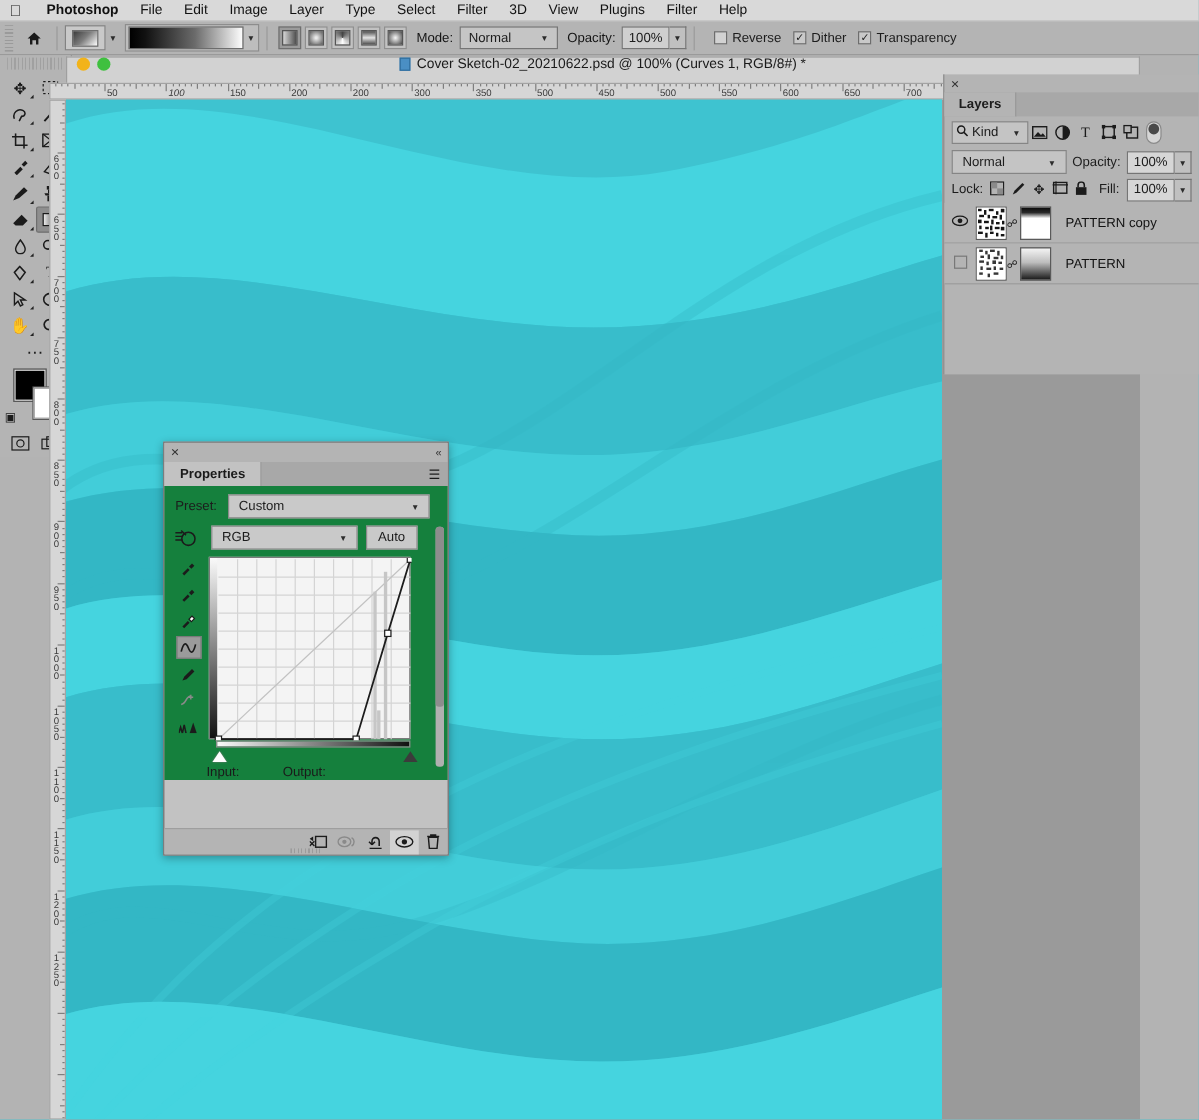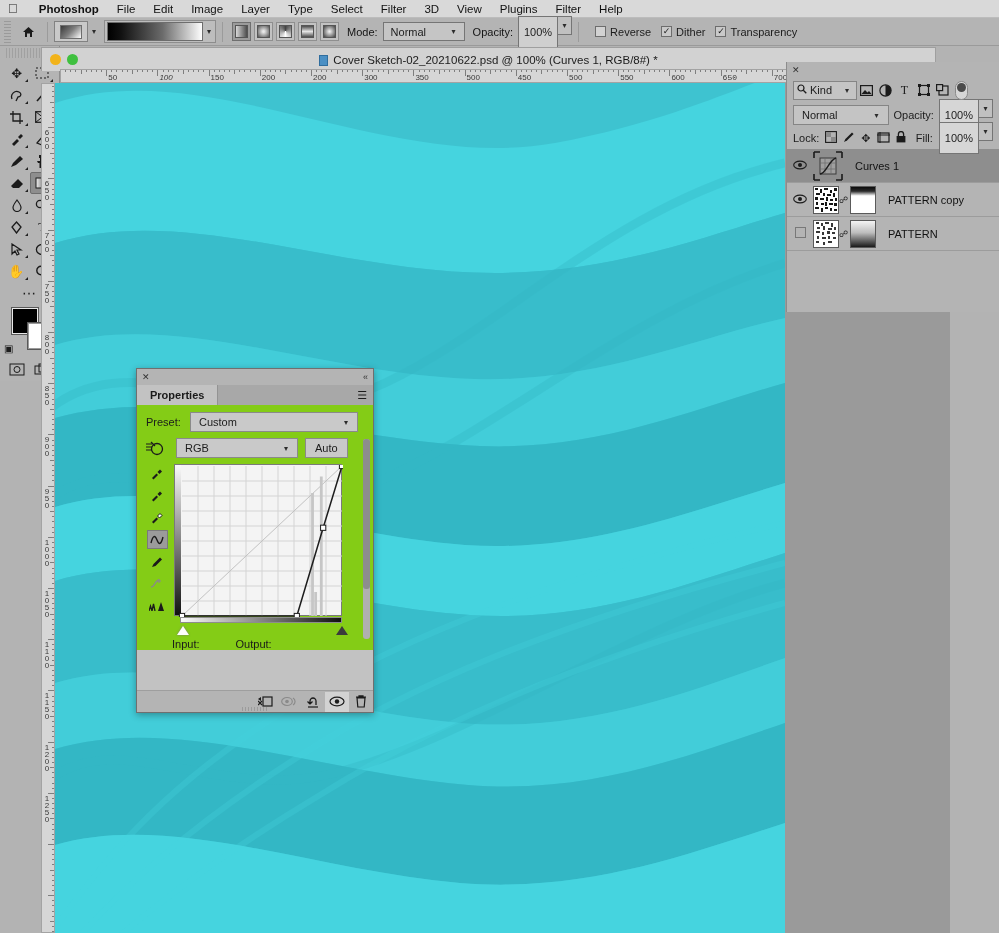--- a/index.html
+++ b/index.html
@@ -59,21 +59,21 @@
   .g-reflect i{ background:linear-gradient(to bottom,#4b4b4b,#e4e4e4 50%,#4b4b4b);}
   .g-diamond i{ background:radial-gradient(circle at 50% 50%,#eee 5%,#555 90%);}
 
   .lbl{ font-size:11px; margin:0 5px 0 8px; color:#141414; }
   .sel{
     height:19px; border:1px solid #757575; background:#c5c5c5;
     display:flex;align-items:center; padding:0 4px 0 7px; font-size:11px;
     min-width:32px; justify-content:space-between;
   }
   .sel .caret{ margin-left:8px; }
-  .numbox{ height:32px;border:1px solid #757575;background:#cfcfcf;
+  .numbox{ height:19px;border:1px solid #757575;background:#cfcfcf;
      display:flex;align-items:center;padding:0 5px;font-size:11px;}
   .stepper{ width:14px;height:19px;border:1px solid #757575;border-left:none;
      background:#c0c0c0;display:flex;align-items:center;justify-content:center;}
   .chk{ display:flex;align-items:center;margin-left:10px;font-size:11px; }
   .chk .box{ width:11px;height:11px;border:1px solid #6d6d6d;background:#d2d2d2;
      margin-right:4px;display:flex;align-items:center;justify-content:center;
      font-size:9px;color:#1d1d1d;line-height:1;}
   .chk .box.on{ background:#c9c9c9; }
 
   
@@ -94,32 +94,32 @@
   .swatches{ position:relative; height:52px; margin-top:2px; }
   .sw-fg{ position:absolute; left:12px; top:4px; width:26px;height:26px;
      background:#000; border:1px solid #e8e8e8; box-shadow:0 0 0 1px #595959; }
   .sw-bg{ position:absolute; left:28px; top:19px; width:26px;height:26px;
      background:#fff; border:1px solid #9a9a9a; box-shadow:0 0 0 1px #595959; }
   .sw-swap{ position:absolute; right:6px; top:1px; font-size:11px; }
   .sw-def{ position:absolute; left:4px; bottom:2px; font-size:10px; }
   .tb-bottom{ display:grid; grid-template-columns:1fr 1fr; padding:2px 4px; }
 
   
-  .docwin{ position:absolute; left:41px; top:47px; width:895px; height:24px;
+  .docwin{ position:absolute; left:55px; top:47px; width:895px; height:24px;
      background:#d2d2d2; border:1px solid #9f9f9f; border-bottom:none;
-     display:flex; align-items:center; }
+     display:flex; }
   .traffic{ display:flex; gap:6px; padding-left:8px; }
   .tl{ width:11px;height:11px;border-radius:50%; }
   .tl.y{ background:#f2b31a; } .tl.g{ background:#3fc03f; }
   .doctitle{ position:absolute; left:0; right:0; text-align:center; font-size:11.5px; color:#1a1a1a; }
   .doctitle .fico{ display:inline-block; width:9px;height:11px;background:#4a8fc4;
      border:1px solid #2f6d9e; vertical-align:-2px; margin-right:5px;}
 
   
-  .hruler{ position:absolute; left:60px; top:69px; width:895px; height:14px;
+  .hruler{ position:absolute; left:41px; top:69px; width:895px; height:14px;
      background:#d6d6d6; border:1px solid #a3a3a3; overflow:hidden; font-size:8px; color:#3a3a3a;}
   .vruler{ position:absolute; left:41px; top:83px; width:14px; height:850px;
      background:#d6d6d6; border:1px solid #a3a3a3; overflow:hidden; font-size:8px; color:#3a3a3a;}
   .tick{ position:absolute; background:#7e7e7e; }
   .rlab{ position:absolute; }
   .vlab{ position:absolute; width:10px; text-align:center; line-height:7px; }
 
   
   .canvaswrap{ position:absolute; left:55px; top:83px; width:730px; height:850px;
      overflow:hidden; background:#3fc5d2; }
@@ -136,21 +136,21 @@
      align-items:center; justify-content:space-between; padding:0 5px;
      font-size:9px; color:#333;}
   .ptabs{ height:20px; background:#a8a8a8; display:flex; align-items:stretch; }
   .ptab{ background:#c2c2c2; padding:0 13px; display:flex; align-items:center;
      font-size:11px; font-weight:bold; color:#1a1a1a; border-right:1px solid #939393;}
   .phamb{ margin-left:auto; display:flex;align-items:center; padding:0 6px; font-size:11px;}
   .prow-title{ height:26px; background:#c2c2c2; display:flex; align-items:center;
      padding-left:9px; gap:9px; border-bottom:1px solid #a5a5a5;}
   .curve-ico{ width:20px;height:20px;border:1px solid #787878;background:#b0b0b0;
      display:flex;align-items:center;justify-content:center;}
-  .pbody{ background:#84cc16; padding:7px 9px 0 9px; position:relative; }
+  .pbody{ background:#15803d; padding:7px 9px 0 9px; position:relative; }
   .prow{ display:flex; align-items:center; margin-bottom:6px; }
   .psel{ height:20px;border:1px solid #8a8a8a;background:#c9c9c9; display:flex;
      align-items:center; justify-content:space-between; padding:0 5px 0 8px; font-size:11px;}
   .pbtn{ height:20px;border:1px solid #8a8a8a;background:#c9c9c9;
      display:flex;align-items:center;justify-content:center; font-size:11px; padding:0 9px;}
 
   .curve-area{ display:flex; gap:6px; }
   .curve-tools{ width:22px; display:flex; flex-direction:column; align-items:center; gap:3px; }
   .ct{ width:21px;height:19px;display:flex;align-items:center;justify-content:center;font-size:12px;}
   .ct.on{ background:#9b9b9b; border:1px solid #7a7a7a; }
@@ -648,21 +648,21 @@
       <div class="rlab" style="left: 149.6px; top: 3px;">150</div>
       <div class="rlab" style="left: 200.8px; top: 3px;">200</div>
       <div class="rlab" style="left: 252px; top: 3px;">200</div>
       <div class="rlab" style="left: 303.2px; top: 3px;">300</div>
       <div class="rlab" style="left: 354.4px; top: 3px;">350</div>
       <div class="rlab" style="left: 405.6px; top: 3px;">500</div>
       <div class="rlab" style="left: 456.8px; top: 3px;">450</div>
       <div class="rlab" style="left: 508px; top: 3px;">500</div>
       <div class="rlab" style="left: 559.2px; top: 3px;">550</div>
       <div class="rlab" style="left: 610.4px; top: 3px;">600</div>
-      <div class="rlab" style="left: 661.6px; top: 3px; font-family: Liberation Mono, monospace;">650</div>
+      <div class="rlab" style="left: 661.6px; top: 3px;">650</div>
       <div class="rlab" style="left: 712.8px; top: 3px;">700</div>
       <div class="rlab" style="left: 764px; top: 3px;">750</div>
       <div class="rlab" style="left: 815.2px; top: 3px;">800</div>
       <div class="rlab" style="left: 866.4px; top: 3px;">850</div>
     </div>
   <div class="vruler" id="vruler">
       <div class="tick" style="top: 2.24px; height: 1px; width: 2px; right: 0px;"></div>
       <div class="tick" style="top: 7.36px; height: 1px; width: 2px; right: 0px;"></div>
       <div class="tick" style="top: 12.48px; height: 1px; width: 2px; right: 0px;"></div>
       <div class="tick" style="top: 17.6px; height: 1px; width: 4px; right: 0px;"></div>
@@ -1098,20 +1098,25 @@
           </svg>
         </div>
       <div class="pgrip"></div>
     </div>
   </div>
 
   <div class="layers">
     <div class="lp-top">
       <span>✕</span>
     </div>
+    <div class="lp-tabs">
+      <div class="lp-tab">
+        <span>Layers</span>
+      </div>
+    </div>
 
     <div class="lp-filter">
       <div class="kind">
         <span>
           <svg width="10" height="10" viewBox="0 0 10 10">
               <circle cx="4" cy="4" r="3" fill="none" stroke="#1b1b1b" stroke-width="1.2"></circle>
               <path d="M6.3 6.3 L9.3 9.3" stroke="#1b1b1b" stroke-width="1.3"></path>
             </svg>
         </span>
         <span>Kind</span>
@@ -1189,36 +1194,20 @@
           </svg></span>
       <span style="margin-left:auto">Fill:</span>
       <div style="display:flex">
         <div class="numbox" style="background:#d6d6d6">100%</div>
         <div class="stepper">
             <span class="caret">▾</span>
           </div>
       </div>
     </div>
 
-    <div class="lrow active">
-      <div class="leye">
-        <svg width="14" height="10" viewBox="0 0 14 10">
-            <ellipse cx="7" cy="5" rx="6.3" ry="3.9" fill="none" stroke="#1b1b1b" stroke-width="1.1"></ellipse>
-            <circle cx="7" cy="5" r="2" fill="#1b1b1b"></circle>
-          </svg></div>
-      <div style="position:relative;width:30px;height:30px;display:flex;align-items:center;justify-content:center">
-        <svg width="30" height="30" viewBox="0 0 30 30">
-          <path d="M1 1h6M1 1v6M29 1h-6M29 1v6M1 29h6M1 29v-6M29 29h-6M29 29v-6" stroke="#1b1b1b" stroke-width="1.6" fill="none"></path>
-          <rect x="7" y="7" width="16" height="16" fill="#9f9f9f" stroke="#3a3a3a"></rect>
-          <path d="M12 7v16M18 7v16M7 12h16M7 18h16" stroke="#6a6a6a" stroke-width=".7"></path>
-          <path d="M7 23 C13 23 16 9 23 7" fill="none" stroke="#1b1b1b" stroke-width="1.4"></path>
-        </svg>
-      </div>
-      <div class="lname">Curves 1</div>
-    </div>
 
     <div class="lrow">
       <div class="leye">
         <svg width="14" height="10" viewBox="0 0 14 10">
             <ellipse cx="7" cy="5" rx="6.3" ry="3.9" fill="none" stroke="#1b1b1b" stroke-width="1.1"></ellipse>
             <circle cx="7" cy="5" r="2" fill="#1b1b1b"></circle>
           </svg></div>
       <div class="lthumb" style="background:#fff">
         <svg width="24" height="26" viewBox="0 0 24 26">
           <rect width="24" height="26" fill="#fff"></rect>

